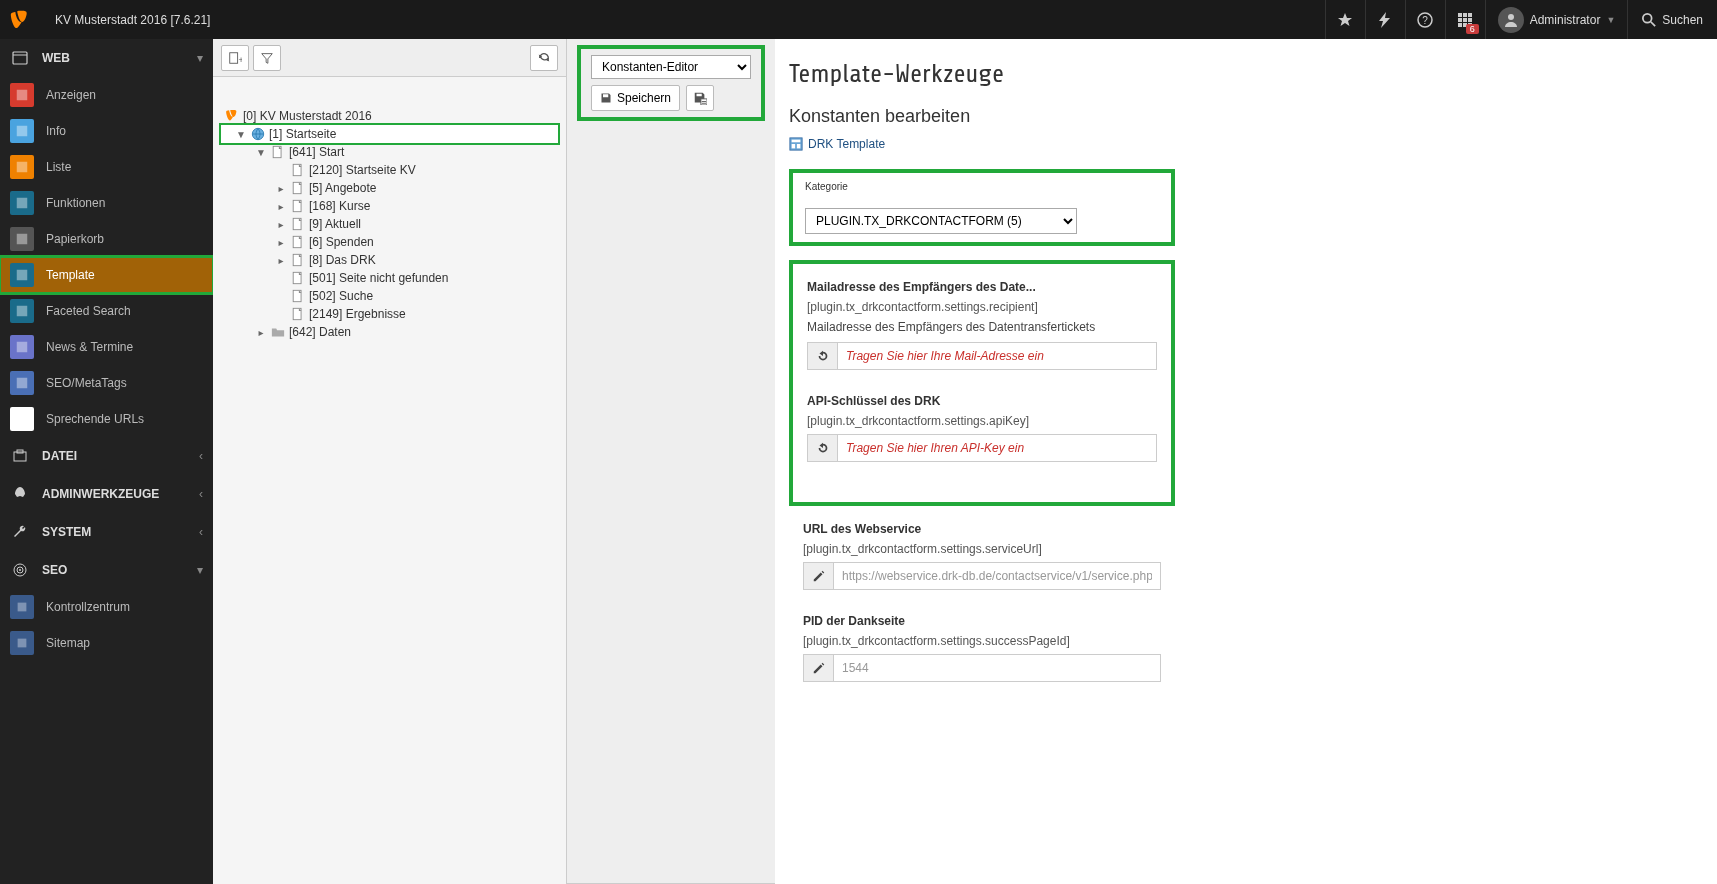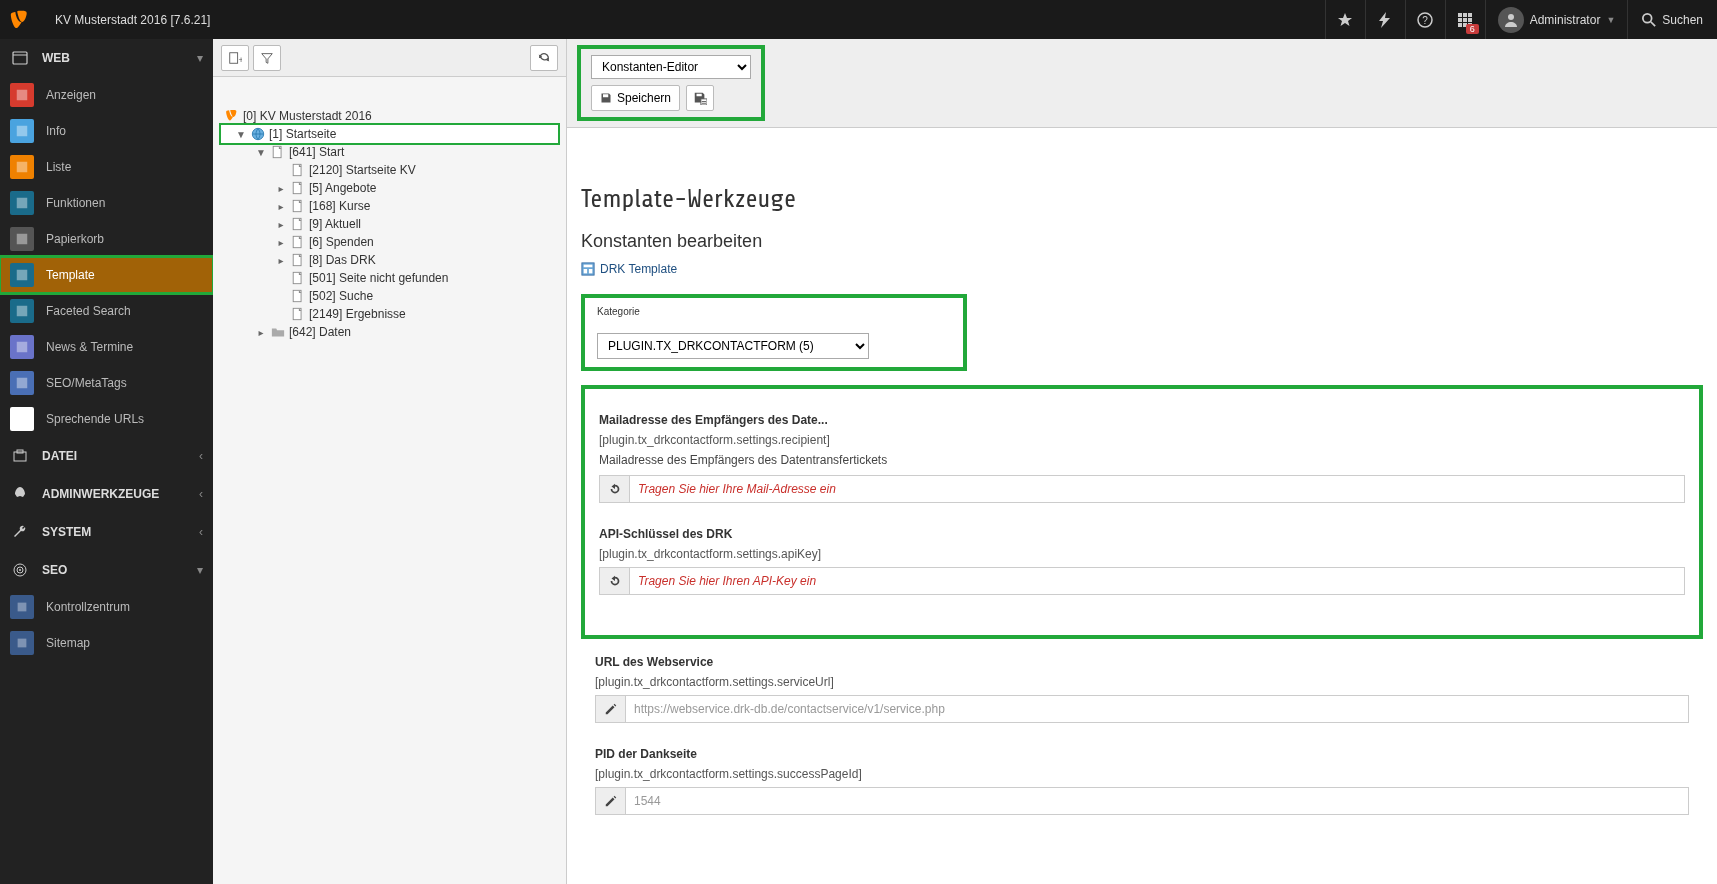--- a/index.html
+++ b/index.html
@@ -41,39 +41,39 @@
 .tree-toggle { width:12px; color:#666; font-size:10px; text-align:center; }
 .tree-icon { width:16px; height:16px; margin:0 3px; display:inline-flex; align-items:center; justify-content:center; }
 .tree-label { }
 .tree-selected { outline:2px solid #22a83a; background:#fff; }
 .ind0 { padding-left: 0px; }
 .ind1 { padding-left: 14px; }
 .ind2 { padding-left: 34px; }
 .ind3 { padding-left: 54px; }
 
 
-.content { flex:1; display:flex; flex-direction:column; overflow:hidden;gap:36px; }
+.content { flex:1; display:flex; overflow:hidden; }
 .docheader { background:#eee; border-bottom:1px solid #ccc; padding:6px 10px; }
 .docheader-box { display:inline-block; border:4px solid #22a83a; padding:6px 10px; }
 .docselect { border:1px solid #aaa; background:#fff; padding:3px 28px 3px 6px; font-size:12px; appearance:menulist; width:160px; }
 .docheader-row2 { margin-top:6px; display:flex; gap:6px; }
 .savebtn { border:1px solid #bbb; background:#fff; padding:3px 8px; font-size:12px; display:flex; align-items:center; gap:5px; cursor:pointer; border-radius:2px; }
 .iconbtn { border:1px solid #bbb; background:#fff; width:28px; height:26px; display:flex; align-items:center; justify-content:center; cursor:pointer; border-radius:2px; }
 
 .contentbody { padding: 20px 14px; overflow-y:auto; }
 .h1 { font-family: 'Share', 'Arial Narrow', Arial; font-size: 26px; font-weight:400; color:#333; margin-bottom:18px; }
 .h2 { font-size: 18px; font-weight:400; margin-bottom:10px; }
 .tpllink { display:flex; align-items:center; gap:5px; color:#205081; cursor:pointer; font-size:12px; margin-bottom:18px; }
 
 .catbox { border:4px solid #22a83a; padding:8px 12px; margin-bottom:14px; width: 386px; }
 .catlabel { font-size:10px; margin-bottom:16px; }
 .catselect { width: 272px; border:1px solid #aaa; padding:4px 6px; font-size:12px; appearance:menulist; background:#fff; }
 
 .fieldsbox { border:4px solid #22a83a; padding: 16px 14px; }
-.fieldblock { margin-bottom:24px;margin-top:8px; }
+.fieldblock { margin-bottom:24px; }
 .fieldtitle { font-weight:bold; font-size:12px; color:#333; margin-bottom:6px; }
 .fieldpath { font-size:12px; color:#555; margin-bottom:6px; }
 .fielddesc { font-size:12px; color:#444; margin-bottom:8px; }
 .fieldinput-row { display:flex; }
 .fieldinput-prefix { width:30px; height:28px; border:1px solid #ccc; border-right:none; background:#eee; display:flex; align-items:center; justify-content:center; color:#444; cursor:pointer; }
 .fieldinput { flex:1; height:28px; border:1px solid #ccc; padding:0 8px; font-size:12px; }
 .fieldinput.redph::placeholder { color:#c9302c; font-style:italic; }
 .fieldinput.grayph::placeholder { color:#999; }
 
 .plainfields { padding: 0 14px; margin-top: 16px; }

